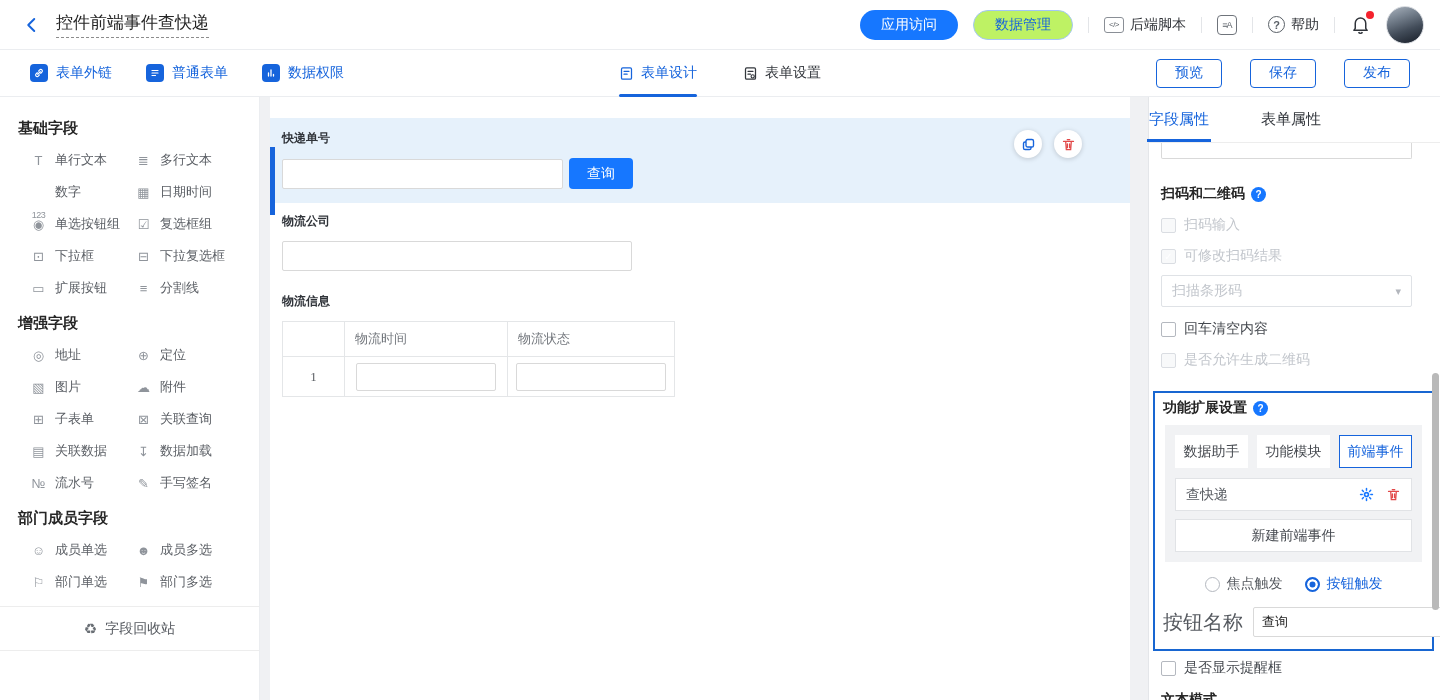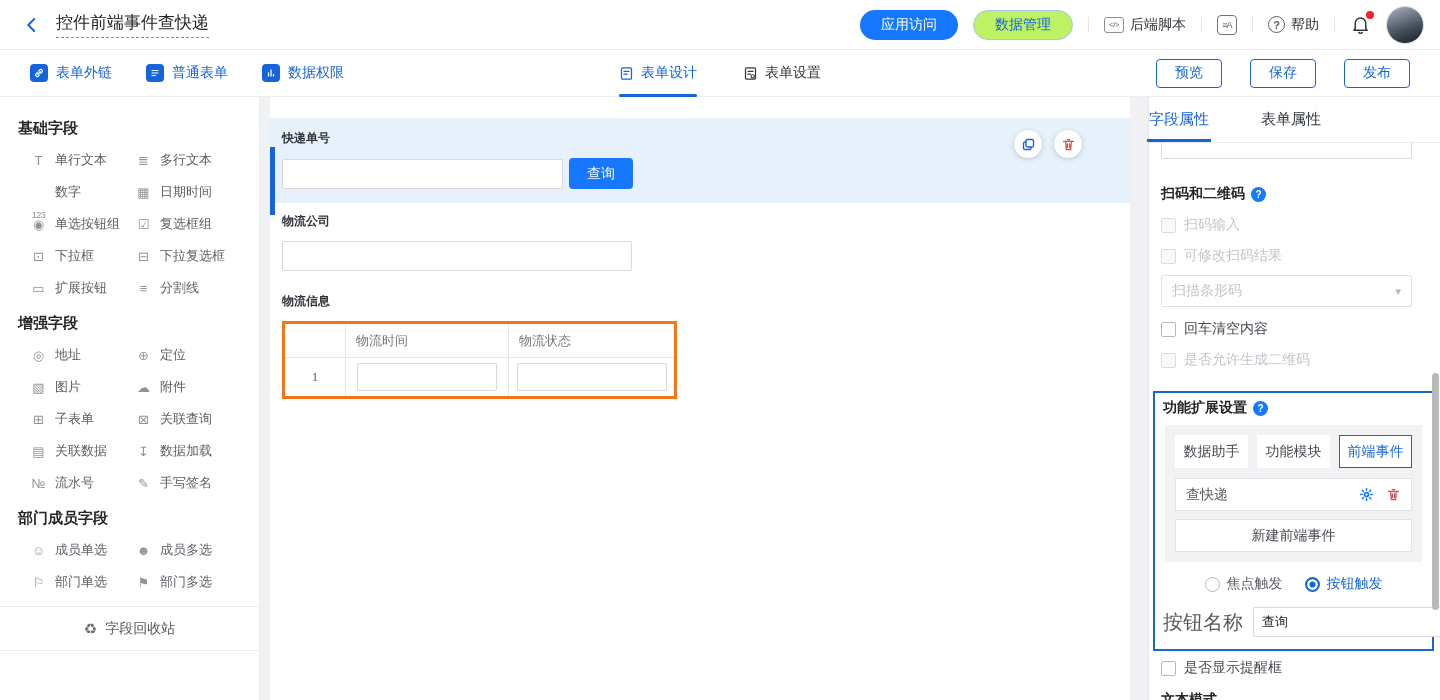--- a/index.html
+++ b/index.html
@@ -53,21 +53,21 @@
   .sel-bar { position:absolute; left:0; top:29px; bottom:-12px; width:5px; background:#1664dc; }
   .fld-label { font-size:12px; font-weight:bold; color:#30343a; height:20px; }
   .inp { height:30px; background:#fff; border:1px solid #d9d9d9; border-radius:2px; font-size:13px; padding:0 8px; color:#262626; font-family:inherit; }
   .row-inline { display:flex; align-items:center; margin-top:8px; }
   .inp-express { width:281px; }
   .btn-search { margin-left:6px; width:64px; height:31px; background:#1677ff; border:none; border-radius:4px; color:#fff; font-size:14px; cursor:pointer; font-family:inherit; }
   .fld-actions { position:absolute; top:12px; right:48px; display:flex; gap:12px; }
   .act-circle { width:28px; height:28px; border-radius:50%; background:#fff; box-shadow:0 1px 5px rgba(0,0,0,0.18); display:flex; align-items:center; justify-content:center; cursor:pointer; }
   .fld-plain { padding:8px 0 0 12px; margin-top:2px; }
   .inp-company { width:350px; margin-top:8px; display:block; }
-  .sub-table { margin-top:8px; border:3px solid #f97316; border-collapse:collapse;font-family:Liberation Serif, serif; }
+  .sub-table { margin-top:8px; border:1px solid #f97316; border-collapse:collapse;font-family:Liberation Serif, serif; }
   .sub-table th, .sub-table td { border:1px solid #e4e6e8; font-weight:normal; }
   .sub-table th { height:35px; text-align:left; padding:0 10px; color:#73777d; font-size:13px; }
   .sub-table td { height:40px; text-align:center; color:#5a5e64; font-size:13px; }
   .cell-idx { width:62px; }
   .cell-a { width:163px; }
   .cell-b { width:167px; }
   .cell-inp { width:140px; height:28px; margin:0 6px; }
   .cell-inp2 { width:150px; }
 
   

